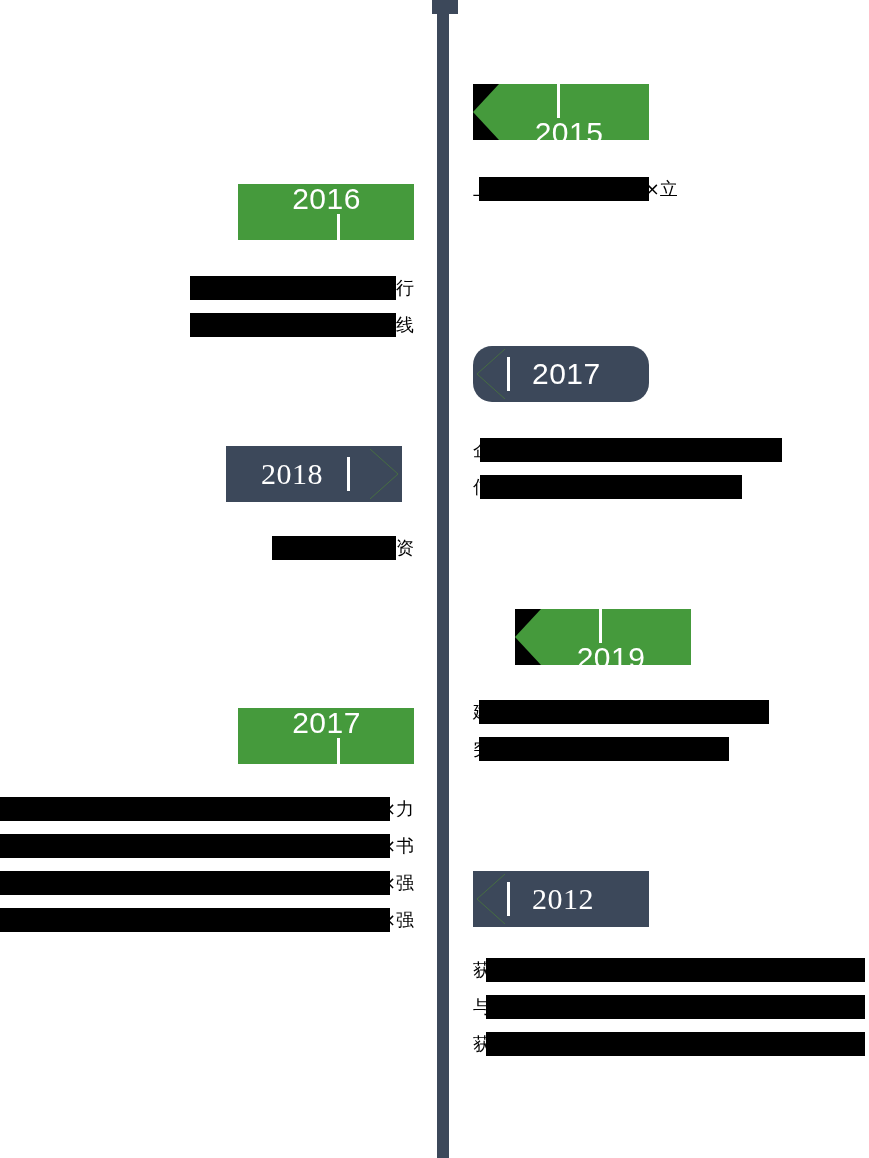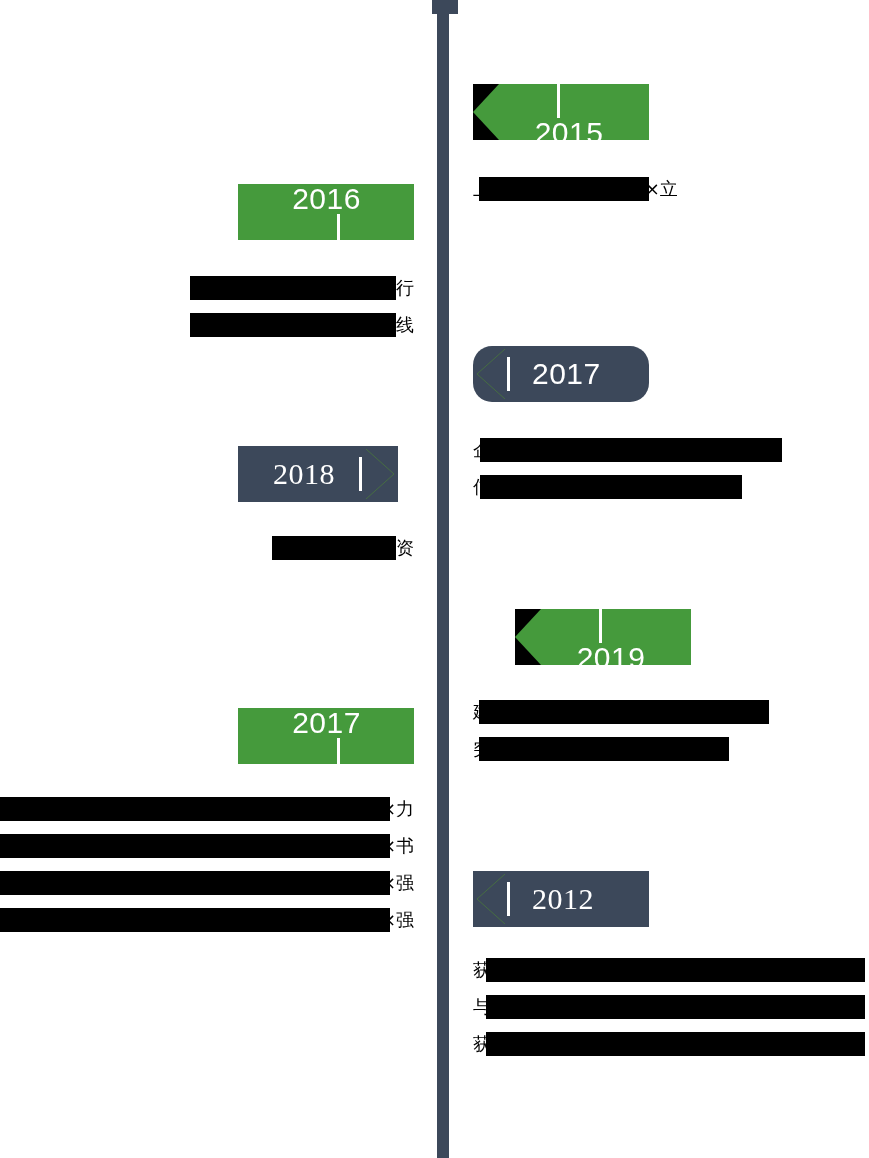--- a/index.html
+++ b/index.html
@@ -207,21 +207,21 @@
     <div class="tb-line">
       <span class="tb-text">企业××××××××××××××××业</span>
       <span class="redaction" style="left:7px; width:302px;"></span>
     </div>
     <div class="tb-line">
       <span class="tb-text">信用××××××××××××××</span>
       <span class="redaction" style="left:7px; width:262px;"></span>
     </div>
   </div>
 
-  <div class="chip chip-slate chip-left chip-serif" style="left:238px; top:446px; width:160px;">
+  <div class="chip chip-slate chip-left chip-serif" style="left:226px; top:446px; width:176px;">
     <span class="chip-label">2018</span>
     <div class="chip-sep"></div>
     <svg class="notch-outline-right" viewBox="0 0 28 50">
       <line x1="0" y1="0" x2="28" y2="25"></line>
       <line x1="28" y1="25" x2="0" y2="50"></line>
     </svg>
   </div>
   <div class="textblock tb-right" style="left:134px; top:536px; width:280px;">
     <div class="tb-line">
       <span class="tb-text">××××××资</span>

